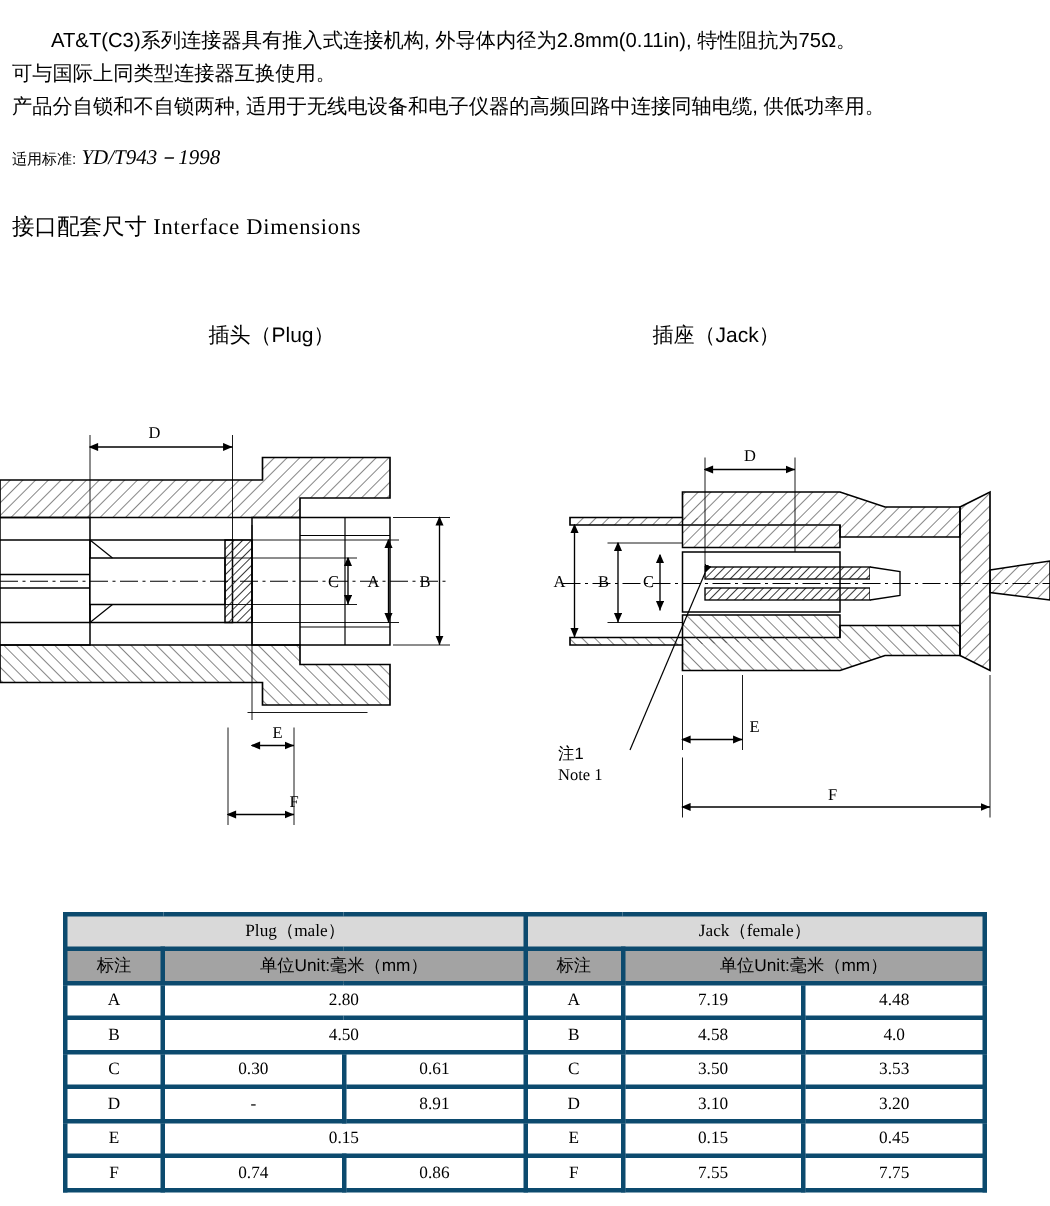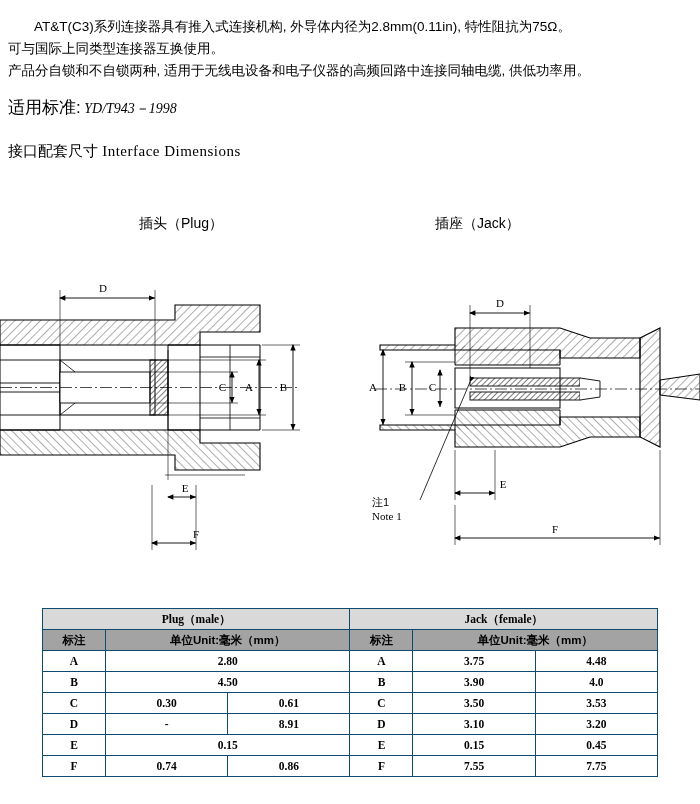--- a/index.html
+++ b/index.html
@@ -38,21 +38,21 @@
     position: absolute;
     left: 8px;
     top: 96px;
     font-size: 14px;
     font-style: italic;
     font-family: "Liberation Serif", serif;
   }
   .standard .cn {
     font-style: normal;
     font-family: "Liberation Sans", sans-serif;
-    font-size: 17px;
+    font-size: 10px;
   }
 
   .section-title {
     position: absolute;
     left: 8px;
     top: 142px;
     font-size: 15px;
   }
   .section-title .en {
     font-family: "Liberation Serif", serif;
@@ -84,25 +84,25 @@
     width: 616px;
   }
   table.spec {
     border-collapse: collapse;
     width: 616px;
     font-size: 11.5px;
     font-family: "Liberation Serif", serif;
     background: #ffffff;
   }
   table.spec td, table.spec th {
-    border: 1px solid #0c4a6e;
+    border: 3px solid #0c4a6e;
     text-align: center;
     vertical-align: middle;
     padding: 1px 2px;
-    font-weight: bold;
+    font-weight: normal;
     height: 18px;
     line-height: 14px;
   }
   table.spec .hdr-group {
     background: #d9d9d9;
     font-size: 11.5px;
   }
   table.spec .hdr-sub {
     background: #a3a3a3;
   }
@@ -289,28 +289,28 @@
           <td class="hdr-sub lbl-col cn">标注</td>
           <td class="hdr-sub cn" colspan="2">单位Unit:毫米（mm）</td>
           <td class="hdr-sub lbl-col cn">标注</td>
           <td class="hdr-sub cn" colspan="2">单位Unit:毫米（mm）</td>
         </tr>
 
         <tr>
           <td>A</td>
           <td colspan="2">2.80</td>
           <td>A</td>
-          <td>3.75</td>
+          <td>7.19</td>
           <td>4.48</td>
         </tr>
         <tr>
           <td>B</td>
           <td colspan="2">4.50</td>
           <td>B</td>
-          <td>3.90</td>
+          <td>4.58</td>
           <td>4.0</td>
         </tr>
         <tr>
           <td>C</td>
           <td>0.30</td>
           <td>0.61</td>
           <td>C</td>
           <td>3.50</td>
           <td>3.53</td>
         </tr>

